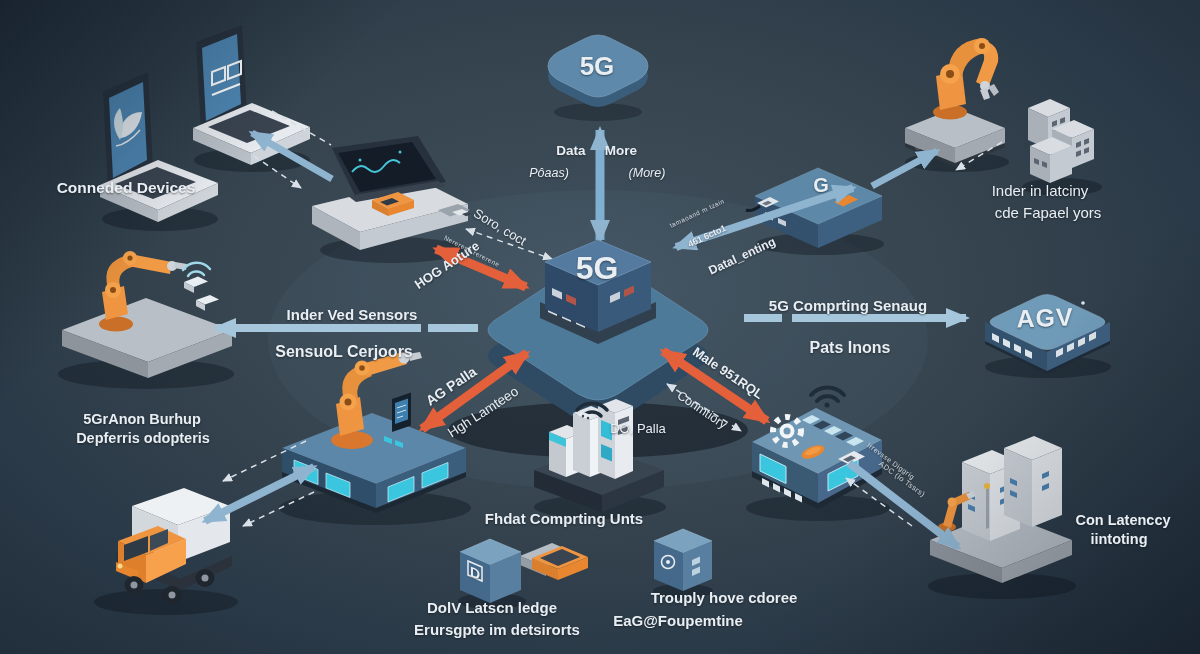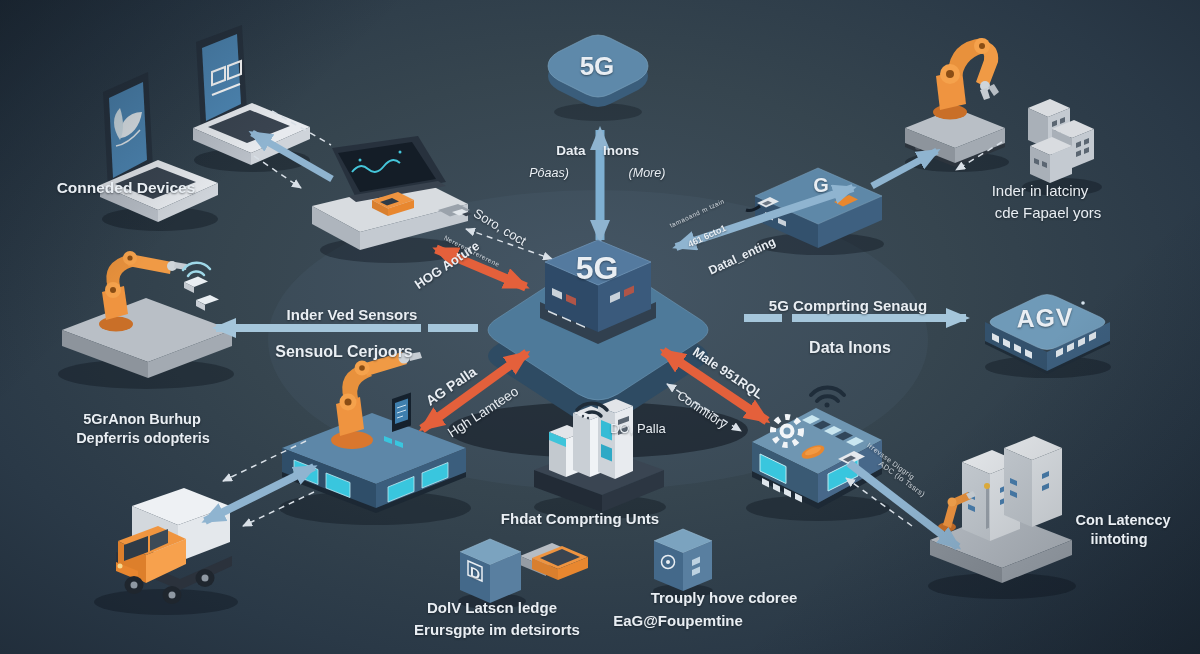--- a/index.html
+++ b/index.html
@@ -387,57 +387,57 @@
 
 <div class="lbl w7" style="left:597px;top:66px;font-size:26px;">5G</div>
 <div class="lbl w7" style="left:597px;top:268px;font-size:32px;">5G</div>
 <div class="lbl w7" style="left:821px;top:185px;font-size:20px;">G</div>
 <div class="lbl w7" style="left:1045px;top:318px;font-size:25px;letter-spacing:1px;transform:translate(-50%,-50%) rotate(-2deg);">AGV</div>
 <div class="lbl w7" style="left:475px;top:573px;font-size:14px;transform:translate(-50%,-50%) skewY(21deg);">D</div>
 
 <div class="lbl w6" style="left:126px;top:188px;font-size:15.5px;">Conneded Devices</div>
 
 <div class="lbl w6" style="left:571px;top:150px;font-size:13.5px;">Data</div>
-<div class="lbl w6" style="left:621px;top:150px;font-size:13.5px;">Inons</div>
+<div class="lbl w6" style="left:621px;top:150px;font-size:13.5px;">More</div>
 <div class="lbl it" style="left:549px;top:173px;font-size:12.5px;">Pôaas)</div>
 <div class="lbl it" style="left:647px;top:173px;font-size:12.5px;">(More)</div>
 
 <div class="lbl" style="left:500px;top:227px;font-size:13px;transform:translate(-50%,-50%) rotate(31deg);">Soro, coct</div>
 <div class="lbl w6" style="left:447px;top:265px;font-size:13px;transform:translate(-50%,-50%) rotate(-34deg);">HOG Aoture</div>
 <div class="lbl tiny" style="left:472px;top:251px;font-size:6.5px;transform:translate(-50%,-50%) rotate(27deg);">Nererese rererene</div>
 
 <div class="lbl w6" style="left:352px;top:314px;font-size:15px;">Inder Ved Sensors</div>
 <div class="lbl w6" style="left:344px;top:352px;font-size:16px;">SensuoL Cerjoors</div>
 
 <div class="lbl w6" style="left:142px;top:419px;font-size:14.5px;">5GrAnon Burhup</div>
 <div class="lbl w6" style="left:143px;top:438px;font-size:14.5px;">Depferris odopteris</div>
 
 <div class="lbl w6" style="left:451px;top:386px;font-size:14px;transform:translate(-50%,-50%) rotate(-34deg);">AG Palla</div>
 <div class="lbl" style="left:483px;top:412px;font-size:13.5px;transform:translate(-50%,-50%) rotate(-33deg);">Hgh Lamteeo</div>
 
 <div class="lbl" style="left:638px;top:428px;font-size:13px;">DO, Palla</div>
-<div class="lbl w7" style="left:580px;top:518px;font-size:15px;">Fhdat Comprting Unts</div>
+<div class="lbl w7" style="left:564px;top:518px;font-size:15px;">Fhdat Comprting Unts</div>
 
 <div class="lbl w6" style="left:492px;top:607px;font-size:15px;">DolV Latscn ledge</div>
 <div class="lbl w6" style="left:497px;top:629px;font-size:15px;">Erursgpte im detsirorts</div>
 <div class="lbl w6" style="left:724px;top:597px;font-size:15px;">Trouply hove cdoree</div>
 <div class="lbl w6" style="left:678px;top:620px;font-size:15px;">EaG@Foupemtine</div>
 
 <div class="lbl w6" style="left:728px;top:373px;font-size:13px;transform:translate(-50%,-50%) rotate(34deg);">Male 951RQL</div>
 <div class="lbl" style="left:702px;top:410px;font-size:12.5px;transform:translate(-50%,-50%) rotate(34deg);">Conmtiory</div>
 
 <div class="lbl tiny" style="left:697px;top:213px;font-size:6.5px;transform:translate(-50%,-50%) rotate(-25deg);">tamaoand m tzain</div>
 <div class="lbl w6" style="left:707px;top:236px;font-size:9px;transform:translate(-50%,-50%) rotate(-25deg);">461 6cto1</div>
 <div class="lbl w6" style="left:742px;top:256px;font-size:12px;transform:translate(-50%,-50%) rotate(-25deg);">Datal_enting</div>
 
 <div class="lbl" style="left:1040px;top:190px;font-size:15px;">Inder in latciny</div>
 <div class="lbl" style="left:1048px;top:212px;font-size:15px;">cde Fapael yors</div>
 
 <div class="lbl w6" style="left:848px;top:305px;font-size:15px;">5G Comprting Senaug</div>
-<div class="lbl w7" style="left:850px;top:348px;font-size:16px;">Data Inons</div>
+<div class="lbl w7" style="left:850px;top:348px;font-size:16px;">Pats Inons</div>
 
 
 <div class="lbl tiny" style="left:891px;top:461px;font-size:7px;transform:translate(-50%,-50%) rotate(36deg);">Irrevsse Diggrig</div>
 <div class="lbl tiny" style="left:902px;top:479px;font-size:7.5px;transform:translate(-50%,-50%) rotate(36deg);">ADC (lo Tssrs)</div>
 
 <div class="lbl w6" style="left:1123px;top:520px;font-size:14.5px;">Con Latenccy</div>
 <div class="lbl w6" style="left:1119px;top:539px;font-size:14.5px;">iintoting</div>
 
 </div>
 

